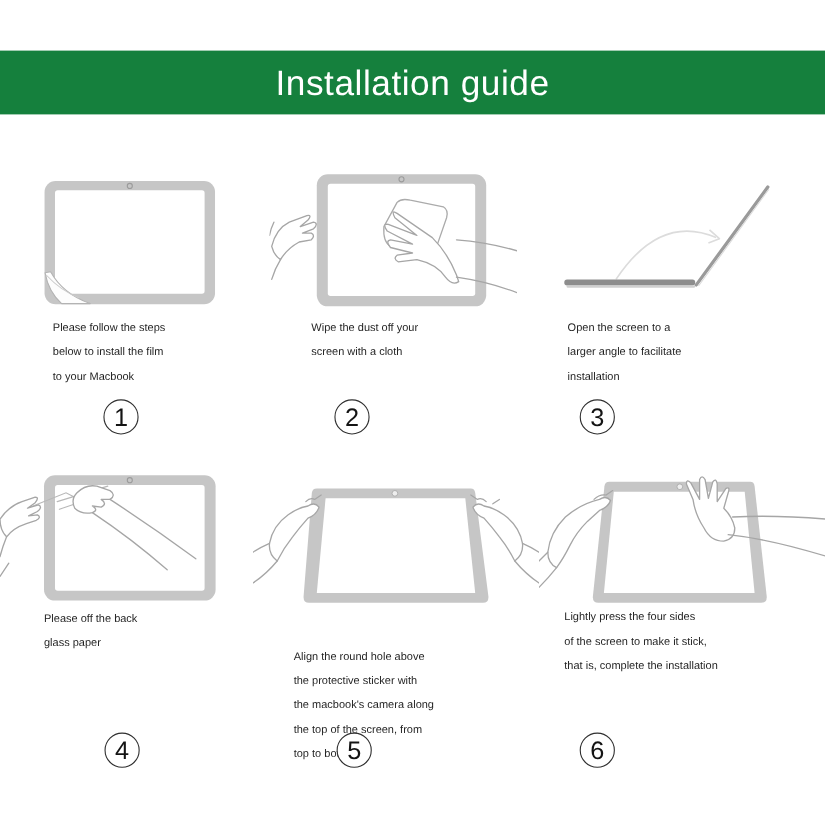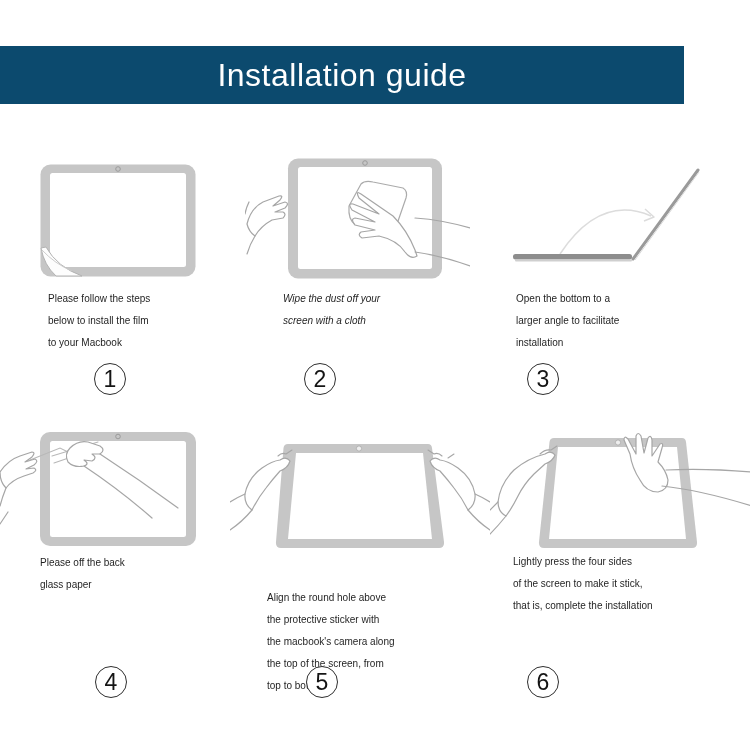--- a/index.html
+++ b/index.html
@@ -1,22 +1,22 @@
 <!DOCTYPE html>
 <html><head>
 <meta charset="utf-8">
 <style>
   html,body{margin:0;padding:0;background:#ffffff;}
   #canvas{
     position:relative;width:750px;height:750px;background:#ffffff;
     font-family:"Liberation Sans",sans-serif;overflow:hidden;
   }
   .header{
-    position:absolute;left:0;top:46px;width:684px;height:58px;
-    background:#0c4a6e;display:flex;align-items:center;justify-content:center;
+    position:absolute;left:0;top:46px;width:750px;height:58px;
+    background:#15803d;display:flex;align-items:center;justify-content:center;
   }
   .header .title{
     color:#ffffff;font-size:32px;font-weight:400;letter-spacing:0.5px;
   }
   .illus{position:absolute;}
   .illus svg{display:block;width:100%;height:100%;}
   .caption{
     position:absolute;font-size:10px;line-height:22px;color:#1f1f1f;
     white-space:pre-line;
   }
@@ -26,21 +26,21 @@
     font-size:23px;color:#141414;box-sizing:border-box;background:#fff;
   }
   
   #illus-1{left:40px;top:164px;width:156px;height:114px;}
   #illus-2{left:245px;top:158px;width:225px;height:127px;}
   #illus-3{left:505px;top:166px;width:200px;height:100px;}
   #illus-4{left:0px;top:428px;width:230px;height:130px;}
   #illus-5{left:230px;top:430px;width:260px;height:130px;}
   #illus-6{left:490px;top:428px;width:262px;height:130px;}
   #cap-1{left:48px;top:288px;width:190px;}
-  #cap-2{left:283px;top:288px;width:190px;font-style:italic;}
+  #cap-2{left:283px;top:288px;width:190px;}
   #cap-3{left:516px;top:288px;width:195px;}
   #cap-4{left:40px;top:552px;width:190px;}
   #cap-5{left:267px;top:549px;width:215px;margin-top:38px;}
   #cap-6{left:513px;top:551px;width:240px;}
   #num-1{left:94px;top:363px;}
   #num-2{left:304px;top:363px;}
   #num-3{left:527px;top:363px;}
   #num-4{left:95px;top:666px;}
   #num-5{left:306px;top:666px;}
   #num-6{left:527px;top:666px;}
@@ -129,21 +129,21 @@
       <path d="M61,22 L67,18 M50,26 Q55,21 61,22" fill="none" stroke="#a6a6a6" stroke-width="1.1" stroke-linecap="round"></path>
       <path d="M16,88 Q8,98 0,106 M8,74 Q4,78 0,82" fill="none" stroke="#a6a6a6" stroke-width="1.2" stroke-linecap="round"></path>
     </svg>
   </div>
 
   <div class="caption" id="cap-1">Please follow the steps
 below to install the film
 to your Macbook</div>
   <div class="caption" id="cap-2">Wipe the dust off your
 screen with a cloth</div>
-  <div class="caption" id="cap-3">Open the bottom to a
+  <div class="caption" id="cap-3">Open the screen to a
 larger angle to facilitate
 installation</div>
   <div class="caption" id="cap-4">Please off the back
 glass paper</div>
   <div class="caption" id="cap-5">Align the round hole above
 the protective sticker with
 the macbook's camera along
 the top of the screen, from
 top to bottom</div>
   <div class="caption" id="cap-6">Lightly press the four sides

